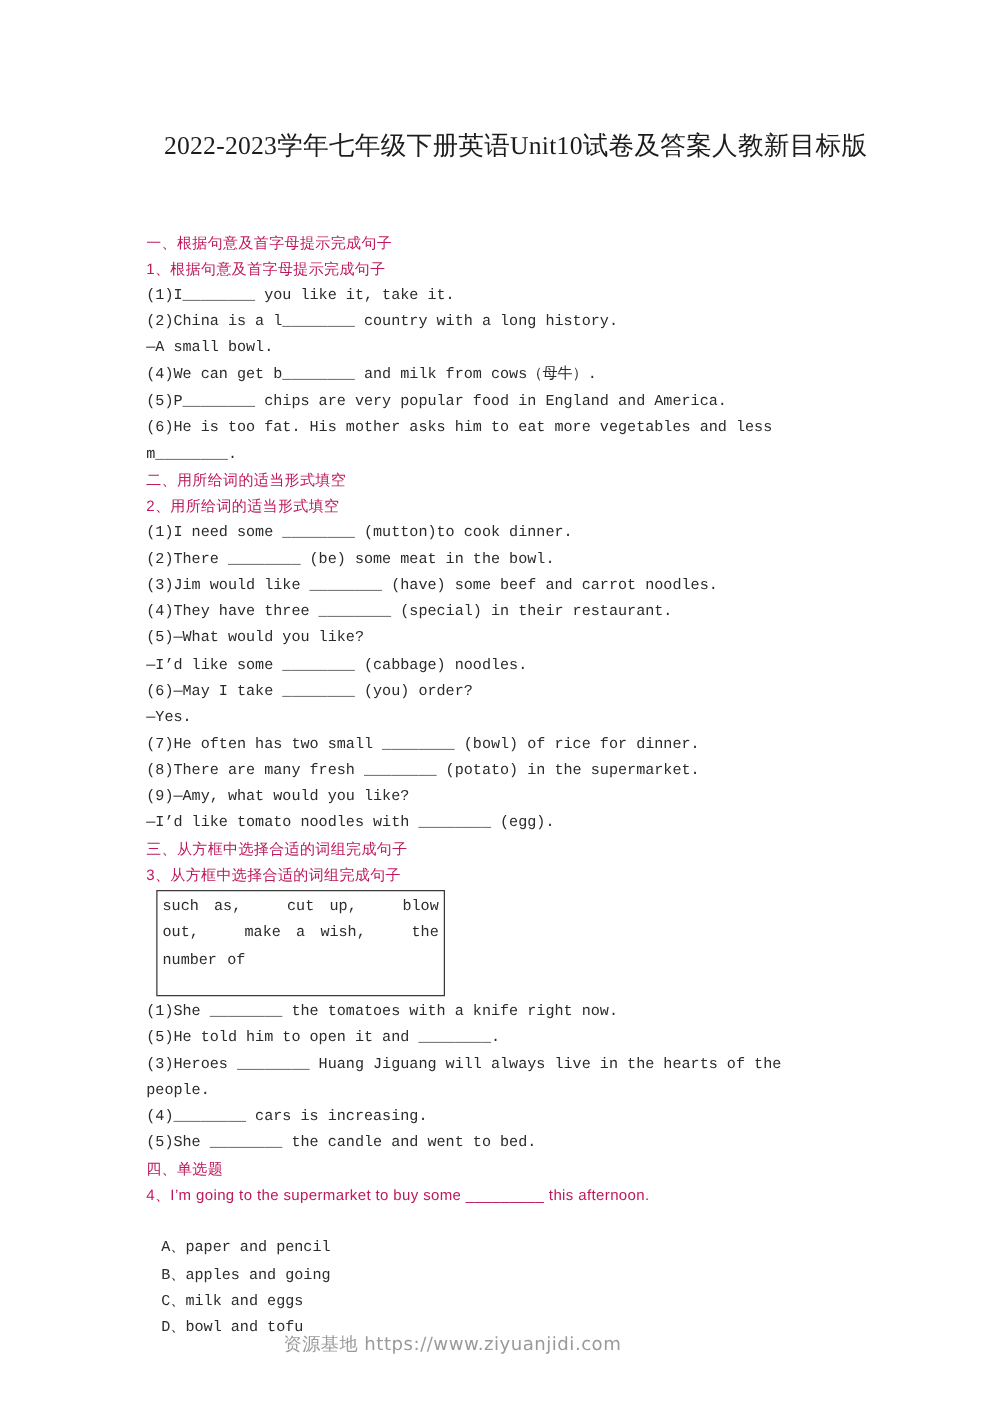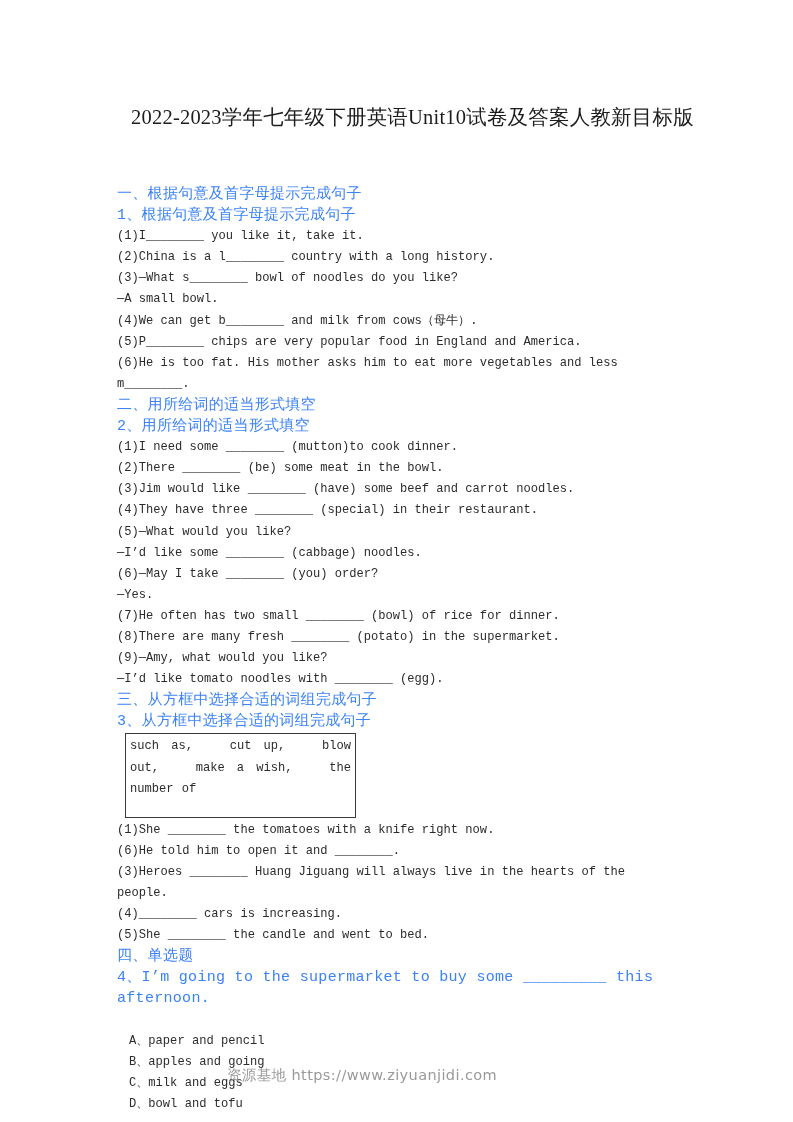--- a/index.html
+++ b/index.html
@@ -48,24 +48,24 @@
   .line {
     font-family: Liberation Mono, monospace;
     font-size: 12.1px;
     line-height: 21.1px;
     color: #2b2b2b;
     white-space: pre-wrap;
     letter-spacing: 0px;
   }
 
   .line.cn {
-    font-family: Liberation Mono, monospace;
-    font-size: 15px;
+    font-family: Liberation Sans, sans-serif;
+    font-size: 12px;
     line-height: 21.1px;
-    color: #3b82f6;
+    color: #be185d;
     letter-spacing: 0.3px;
   }
 
   .line.opt {
     padding-left: 12px;
   }
 
   .line.blank-line {
     height: 21.1px;
   }
@@ -106,21 +106,20 @@
 <div class="page">
 
   <div class="doc-title">2022-2023学年七年级下册英语Unit10试卷及答案人教新目标版</div>
 
   <div class="body-block">
 
     <div class="line cn">一、根据句意及首字母提示完成句子</div>
     <div class="line cn">1、根据句意及首字母提示完成句子</div>
     <div class="line">(1)I________ you like it, take it.</div>
     <div class="line">(2)China is a l________ country with a long history.</div>
-    <div class="line">(3)—What s________ bowl of noodles do you like?</div>
     <div class="line">—A small bowl.</div>
     <div class="line">(4)We can get b________ and milk from cows（母牛）.</div>
     <div class="line">(5)P________ chips are very popular food in England and America.</div>
     <div class="line">(6)He is too fat. His mother asks him to eat more vegetables and less m________.</div>
 
     <div class="line cn">二、用所给词的适当形式填空</div>
     <div class="line cn">2、用所给词的适当形式填空</div>
     <div class="line">(1)I need some ________ (mutton)to cook dinner.</div>
     <div class="line">(2)There ________ (be) some meat in the bowl.</div>
     <div class="line">(3)Jim would like ________ (have) some beef and carrot noodles.</div>
@@ -133,21 +132,21 @@
     <div class="line">(8)There are many fresh ________ (potato) in the supermarket.</div>
     <div class="line">(9)—Amy, what would you like?</div>
     <div class="line">—I’d like tomato noodles with ________ (egg).</div>
 
     <div class="line cn">三、从方框中选择合适的词组完成句子</div>
     <div class="line cn">3、从方框中选择合适的词组完成句子</div>
 
     <div class="wordbank"><span>such as,</span>&nbsp; &nbsp;<span>cut up,</span>&nbsp; &nbsp;<span>blow out,</span>&nbsp; &nbsp;<span>make a wish,</span>&nbsp; &nbsp;<span>the number of</span></div>
 
     <div class="line">(1)She ________ the tomatoes with a knife right now.</div>
-    <div class="line">(6)He told him to open it and ________.</div>
+    <div class="line">(5)He told him to open it and ________.</div>
     <div class="line">(3)Heroes ________ Huang Jiguang will always live in the hearts of the people.</div>
     <div class="line">(4)________ cars is increasing.</div>
     <div class="line">(5)She ________ the candle and went to bed.</div>
 
     <div class="line cn">四、单选题</div>
     <div class="line cn">4、I’m going to the supermarket to buy some _________ this afternoon.</div>
     <div class="line blank-line"></div>
     <div class="line opt">A、paper and pencil</div>
     <div class="line opt">B、apples and going</div>
     <div class="line opt">C、milk and eggs</div>

